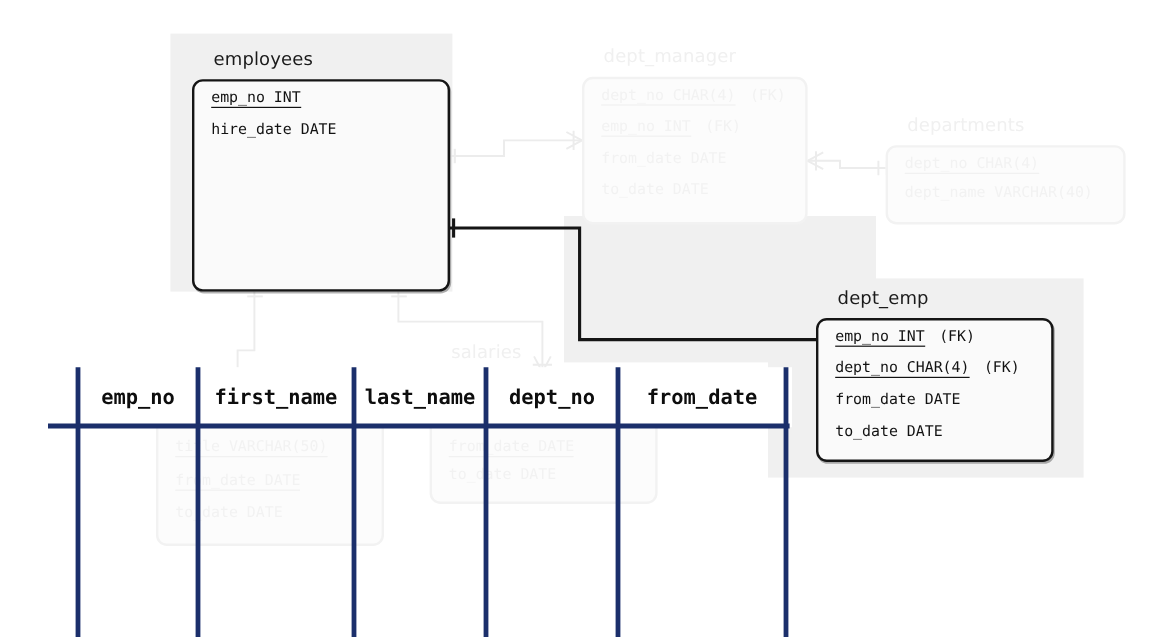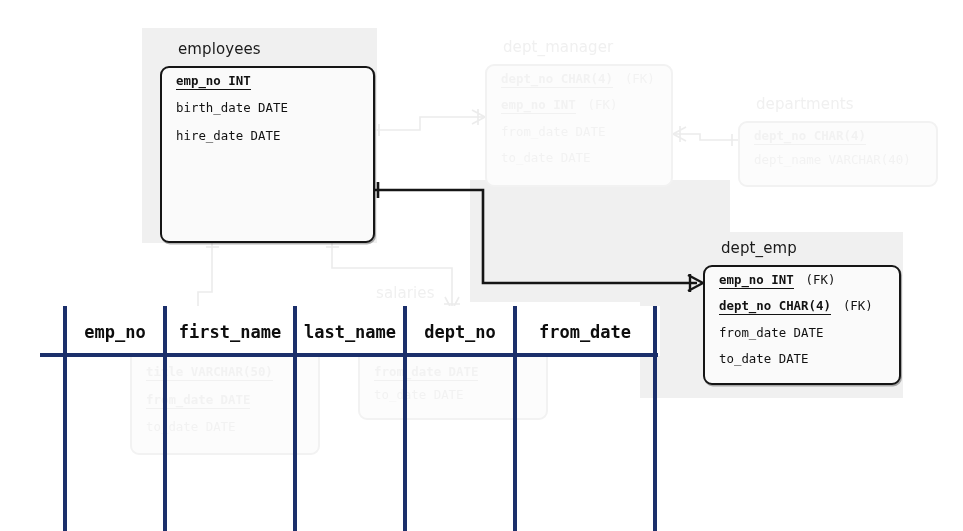--- a/index.html
+++ b/index.html
@@ -28,21 +28,21 @@
     background:#fafafa;
     box-sizing:border-box;
     box-shadow:1px 1.5px 0 rgba(0,0,0,.30);
   }
   .attrs{position:absolute;left:16px;top:9px;right:8px;}
   .attr{
     font-family:"DejaVu Sans Mono", monospace;
     font-size:12.4px;color:#121212;white-space:nowrap;line-height:1;
     margin-bottom:14px;
   }
-  .attr .pk{border-bottom:1.6px solid #121212;padding-bottom:1px;font-weight:bold;}
+  .attr .pk{border-bottom:1.6px solid #121212;padding-bottom:1px;font-weight:normal;}
   .attr .fk{margin-left:12px;}
 
   
   .faded .ebox{border-color:#f2f2f2;background:#fcfcfc;box-shadow:none;}
   .faded .ename{color:#f0f0f0;}
   .faded .attr{color:#f2f2f2;}
   .faded .attr .pk{border-bottom-color:#f1f1f1;color:#f2f2f2;}
 
   
   #wires{position:absolute;left:0;top:0;width:963px;height:531px;}
@@ -106,21 +106,20 @@
       <line x1="690" y1="274" x2="690" y2="292"></line>
     </g>
   </svg>
 
   <div id="entities">
       <div class="entity" style="left: 160px; top: 66px; width: 215px; height: 177px;">
         <div class="ename">employees</div>
         <div class="ebox"></div>
         <div class="attrs">
           <div class="attr" style="margin-bottom: 15px;"><span class="pk">emp_no INT</span></div>
-          <div class="attr" style="margin-bottom: 15px;"><span>birth_date DATE</span></div>
           <div class="attr" style="margin-bottom: 15px;"><span>hire_date DATE</span></div>
         </div>
       </div>
       <div class="entity faded" style="left: 485px; top: 64px; width: 188px; height: 123px;">
         <div class="ename">dept_manager</div>
         <div class="ebox"></div>
         <div class="attrs">
           <div class="attr" style="margin-bottom: 14px;"><span class="pk">dept_no CHAR(4)</span><span class="fk">(FK)</span></div>
           <div class="attr" style="margin-bottom: 14px;"><span class="pk">emp_no INT</span><span class="fk">(FK)</span></div>
           <div class="attr" style="margin-bottom: 14px;"><span>from_date DATE</span></div>
@@ -128,21 +127,21 @@
         </div>
       </div>
       <div class="entity faded" style="left: 738px; top: 121px; width: 200px; height: 66px;">
         <div class="ename">departments</div>
         <div class="ebox"></div>
         <div class="attrs">
           <div class="attr" style="margin-bottom: 12px;"><span class="pk">dept_no CHAR(4)</span></div>
           <div class="attr" style="margin-bottom: 12px;"><span>dept_name VARCHAR(40)</span></div>
         </div>
       </div>
-      <div class="entity" style="left: 703px; top: 265px; width: 198px; height: 120px;">
+      <div class="entity" style="left: 680px; top: 265px; width: 198px; height: 120px;">
         <div class="ename">dept_emp</div>
         <div class="ebox"></div>
         <div class="attrs">
           <div class="attr" style="margin-bottom: 14px;"><span class="pk">emp_no INT</span><span class="fk">(FK)</span></div>
           <div class="attr" style="margin-bottom: 14px;"><span class="pk">dept_no CHAR(4)</span><span class="fk">(FK)</span></div>
           <div class="attr" style="margin-bottom: 14px;"><span>from_date DATE</span></div>
           <div class="attr" style="margin-bottom: 14px;"><span>to_date DATE</span></div>
         </div>
       </div>
       <div class="entity faded" style="left: 130px; top: 330px; width: 190px; height: 125px;">

